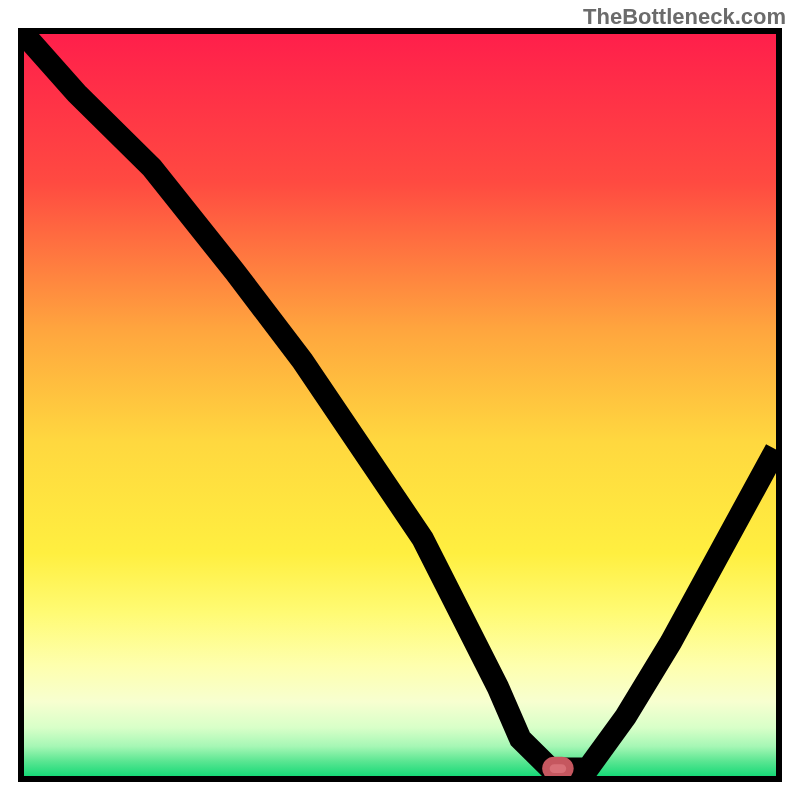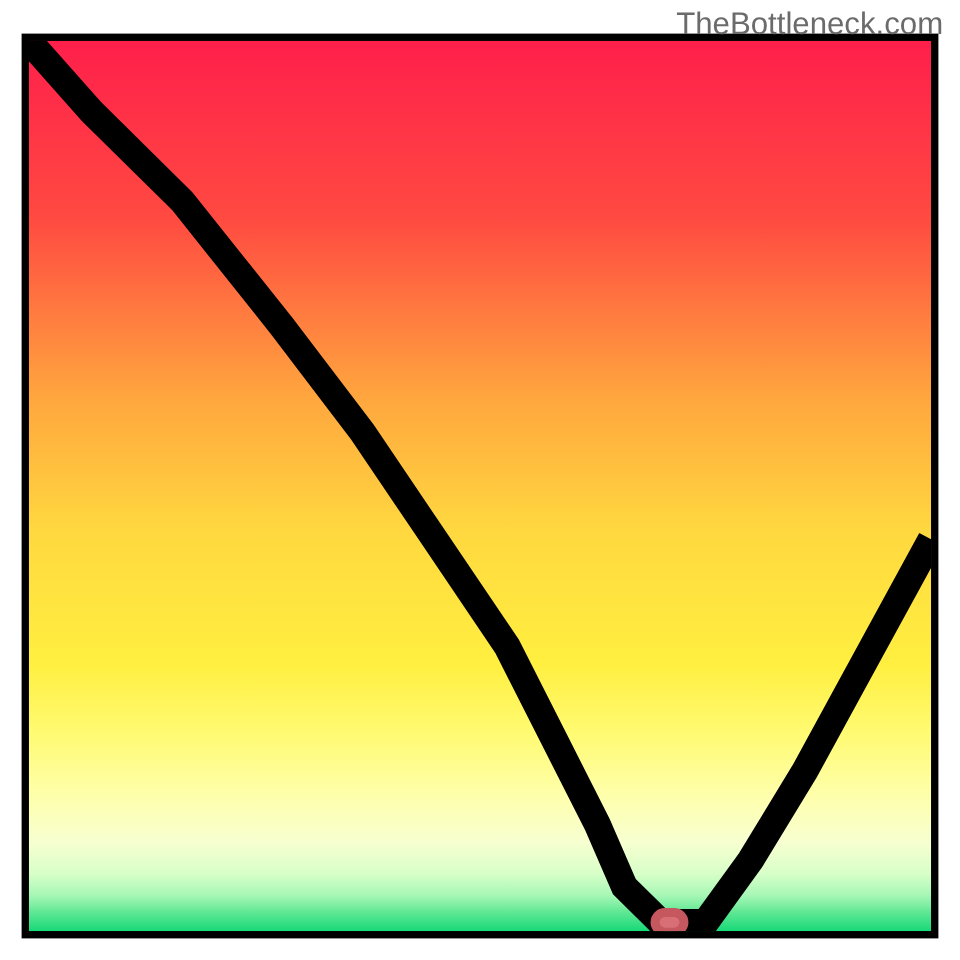--- a/index.html
+++ b/index.html
@@ -12,22 +12,22 @@
   }
   .container {
     position: relative;
     width: 800px;
     height: 800px;
   }
   .watermark {
     position: absolute;
     top: 4px;
     right: 14px;
-    font-size: 26px;
-    font-weight: normal;
+    font-size: 22px;
+    font-weight: bold;
     color: #6b6b6b;
     z-index: 10;
   }
   .plot-frame {
     position: absolute;
     left: 18px;
     top: 28px;
     width: 764px;
     height: 754px;
     background: #000;

